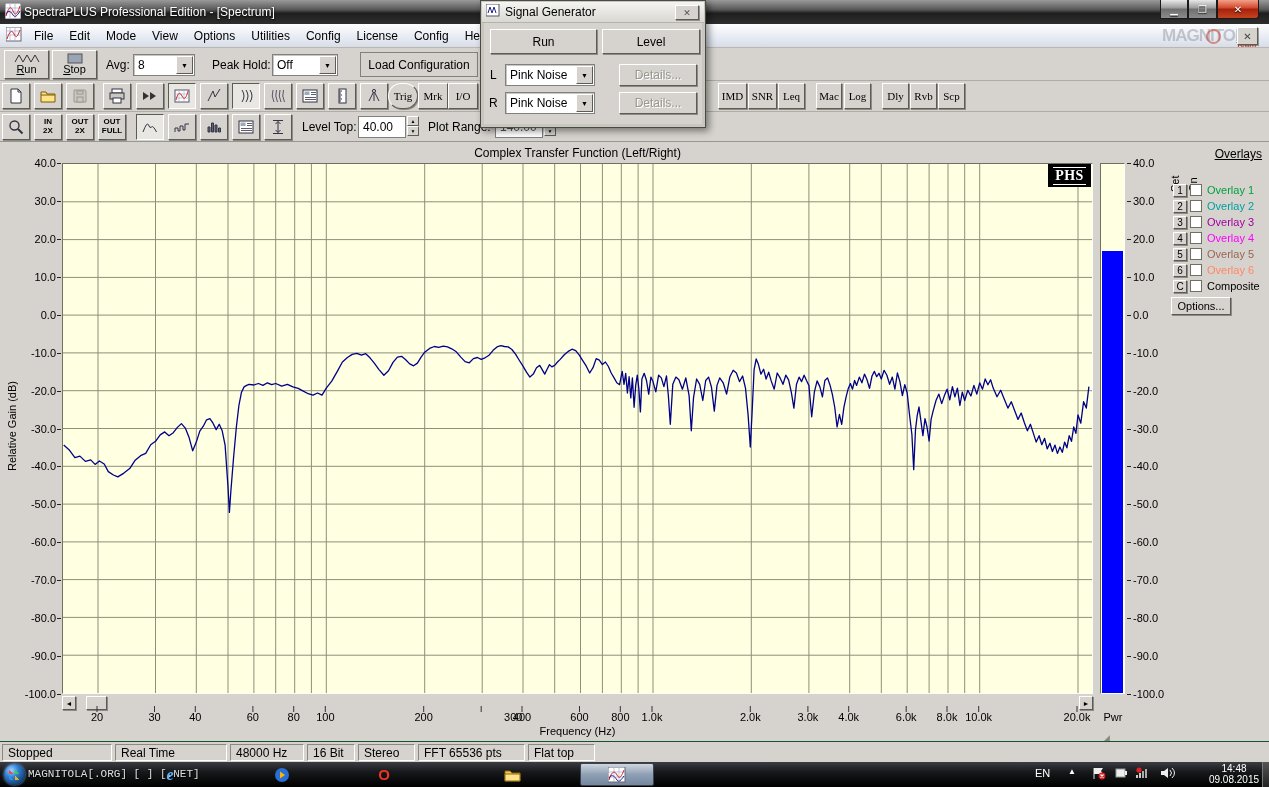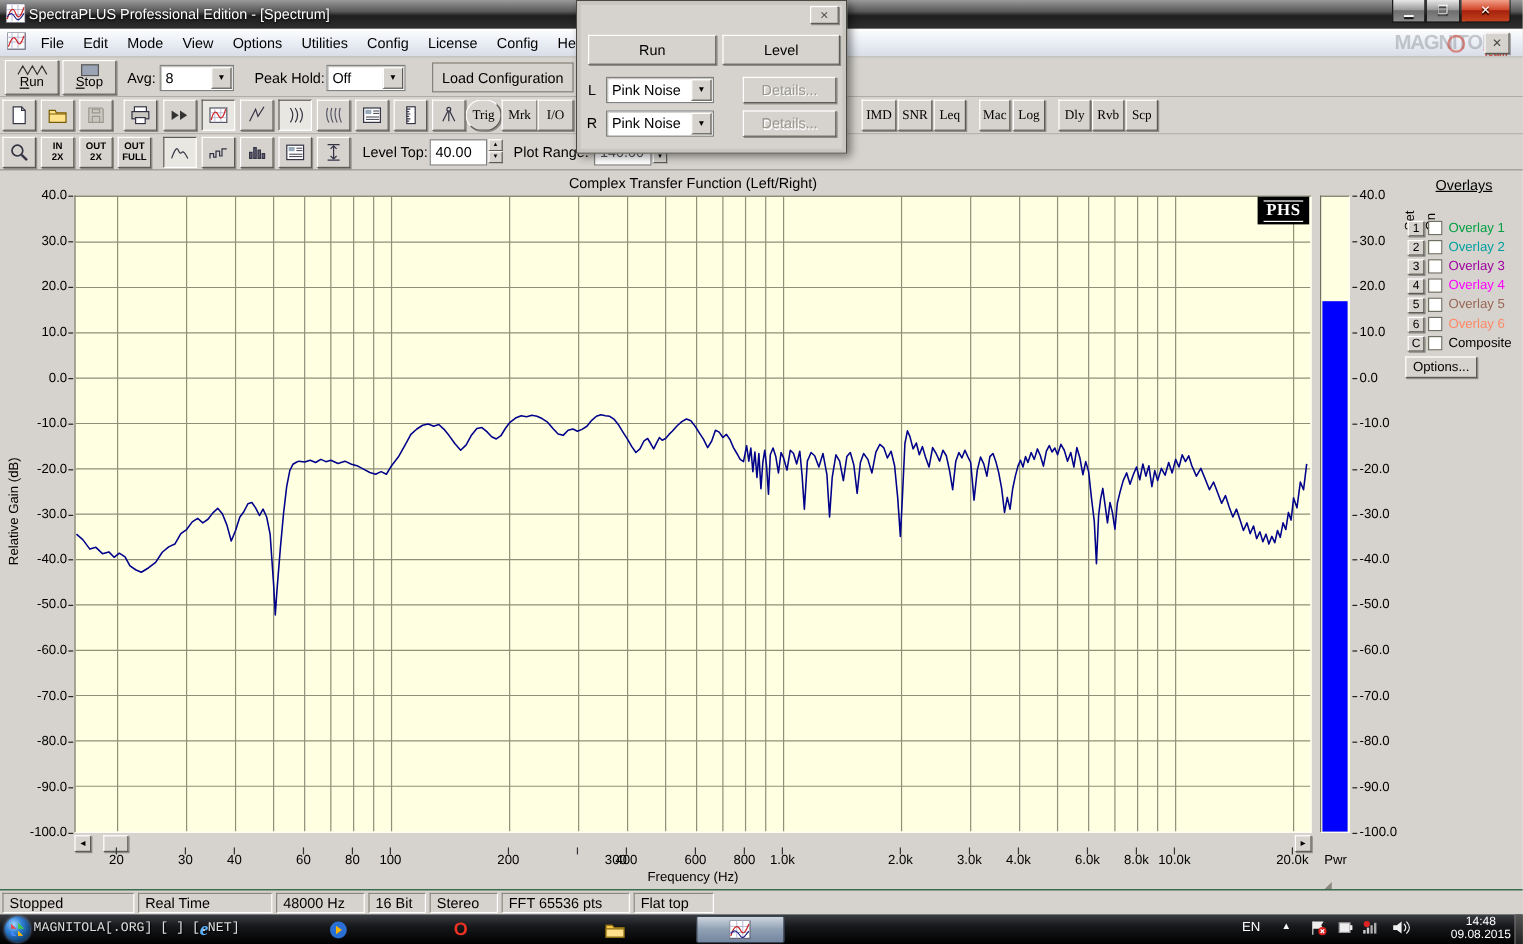--- a/index.html
+++ b/index.html
@@ -44,21 +44,21 @@
   .dash{position:absolute;width:4px;height:1px;background:#222}
   .xtick{position:absolute;top:711px;font-size:11px;transform:translateX(-50%)}
   #ylab{left:-58px;top:420px;width:140px;transform:rotate(-90deg);transform-origin:center;font-size:11px;text-align:center}
   #xlab{top:725px;left:62px;width:1031px;text-align:center;font-size:11px}
   .sb-btn{position:absolute;width:14px;height:14px;font-size:7px;display:flex;align-items:center;justify-content:center}
   #pwrbar{left:1100px;top:163px;width:25px;height:531px;background:#FFFFE1;border:1px solid;border-color:#6f6f62 #fdfdf4 #fdfdf4 #6f6f62}
   #pwr-fill{position:absolute;left:1px;right:1px;bottom:0;background:#0000FF}
   #pwr-label{left:1098px;top:711px;width:30px;text-align:center;font-size:11px}
   #grip{left:1103px;top:733px;font-size:9px;color:#8a887e}
   
-  #ovl-title{left:1178px;top:147px;width:84px;text-align:center;font-size:12px;text-decoration:underline}
+  #ovl-title{left:1178px;top:147px;width:84px;text-align:right;font-size:12px;text-decoration:underline}
   .vlabel{position:absolute;writing-mode:vertical-rl;transform:rotate(180deg);font-size:11px}
   .ovl-key{position:absolute;width:14px;height:13px;font-size:10px;display:flex;align-items:center;justify-content:center}
   .ovl-chk{position:absolute;width:12px;height:12px;background:#fff;border:1px solid #6f6f62}
   .ovl-lab{position:absolute;font-size:11px;white-space:nowrap}
   #ovl-opt{left:1171px;top:297px;width:60px;height:18px;font-size:11px;display:flex;align-items:center;justify-content:center}
   
   #sgdlg{left:480px;top:0;width:226px;height:128px;background:#D6D3CE;border:1px solid #4a4a44;box-shadow:3px 3px 7px rgba(0,0,0,.45);outline:3px solid #c9c6bf;outline-offset:-4px}
   #sgdlg .dtitle{position:absolute;left:1px;top:1px;right:1px;height:21px;background:linear-gradient(#f4f4f2,#d9d8d2);display:flex;align-items:center;border-bottom:1px solid #b5b3aa}
   #sgdlg .dtitle span{font-size:12px;margin-left:5px}
   .dlg-btn{position:absolute;font-size:12px;display:flex;align-items:center;justify-content:center}
@@ -412,20 +412,27 @@
     <div class="ovl-key raised abs" style="left: 1173px; top: 264px;">6</div>
     <div class="ovl-chk abs" style="left: 1190px; top: 264px;"></div>
     <div class="ovl-lab abs" style="left: 1207px; top: 264px; color: rgb(255, 136, 102);">Overlay 6</div>
     <div class="ovl-key raised abs" style="left: 1173px; top: 280px;">C</div>
     <div class="ovl-chk abs" style="left: 1190px; top: 280px;"></div>
     <div class="ovl-lab abs" style="left: 1207px; top: 280px; color: rgb(0, 0, 0);">Composite</div>
   </div>
 <div id="ovl-opt" class="raised abs">Options...</div>
 
 <div id="sgdlg" class="abs">
+  <div class="dtitle">
+    <span style="margin-left:4px"><svg width="14" height="13">
+          <rect x="0" y="0" width="13" height="12" fill="#fff" stroke="#556"></rect>
+          <polyline points="2,9 4,3 6,9 8,3 10,9" stroke="#228" fill="none"></polyline>
+        </svg></span>
+    <span>Signal Generator</span>
+  </div>
   <div class="raised dlg-btn" style="left:194px;top:4px;width:24px;height:15px;font-size:9px;color:#555">✕</div>
   <div class="raised dlg-btn" style="left:9px;top:28px;width:107px;height:25px">Run</div>
   <div class="raised dlg-btn" style="left:121px;top:28px;width:98px;height:25px">Level</div>
 
   <span class="lbl" style="left:9px;top:67px">L</span>
   <div class="combo" style="left:24px;top:63px;width:90px">
     <span class="val">Pink Noise</span>
     <span class="drop">▼</span>
   </div>
   <div class="raised dlg-btn disabled" style="left:138px;top:63px;width:78px;height:22px">Details...</div>

